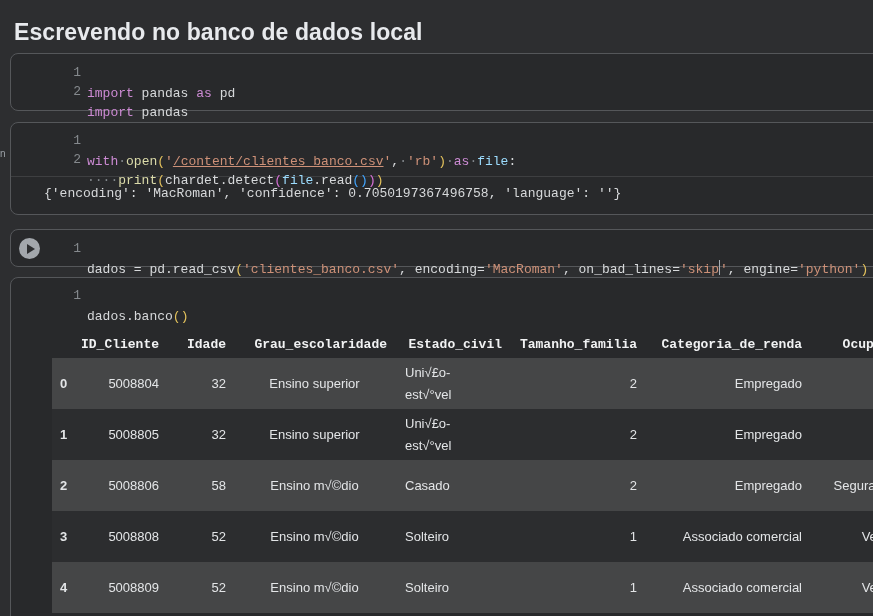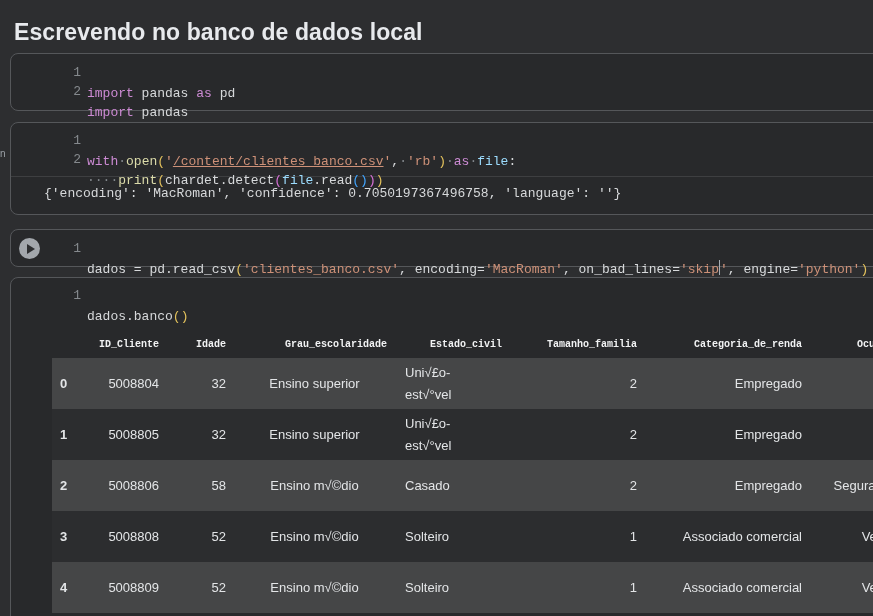--- a/index.html
+++ b/index.html
@@ -48,21 +48,21 @@
   .run-btn .tri{
     position:absolute;left:8px;top:5.5px;width:0;height:0;
     border-left:8px solid #2d2e30;border-top:5px solid transparent;border-bottom:5px solid transparent;
   }
   
   .df{
     border-collapse:collapse;table-layout:fixed;width:836px;
     margin:25px 0 0 41px;font-size:13px;color:#e3e5e7;
   }
   .df th{
-    font-family:"Liberation Mono",monospace;font-weight:bold;font-size:10px;
+    font-family:"Liberation Mono",monospace;font-weight:bold;font-size:13px;
     color:#f1f2f3;height:26px;vertical-align:middle;white-space:nowrap;overflow:visible;
   }
   .df td{height:49px;vertical-align:middle;white-space:nowrap;}
   .df tbody tr:nth-child(odd){background:#454647;}
   .df tbody tr:nth-child(even){background:#2c2d2f;}
   .df th:nth-child(1){width:26px;}
   .df th:nth-child(2){width:78px;}
   .df th:nth-child(3){width:58px;}
   .df th:nth-child(4){width:152px;margin-top:6px;}
   .df th:nth-child(5){width:106px;}

